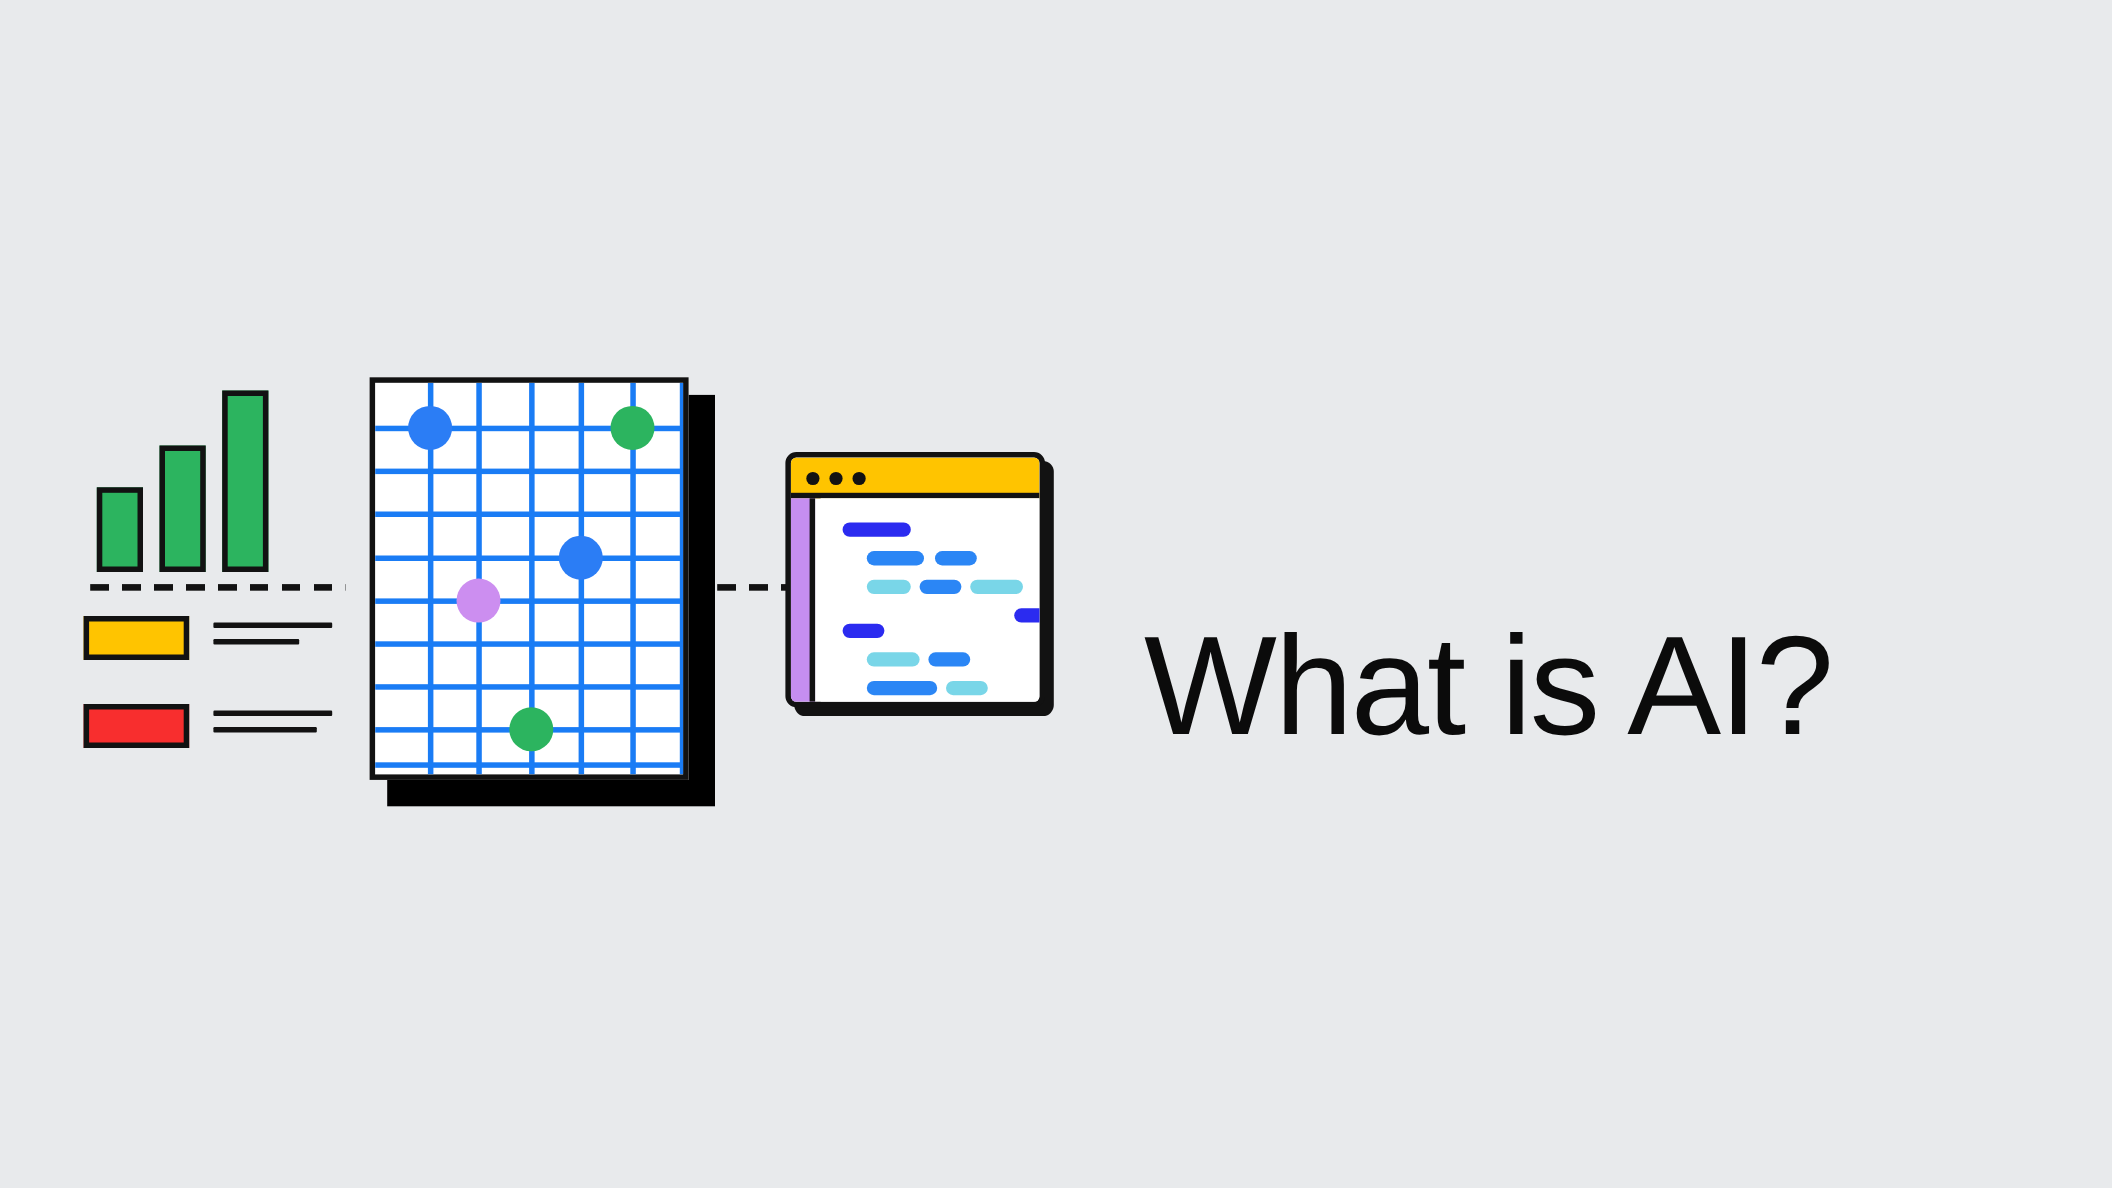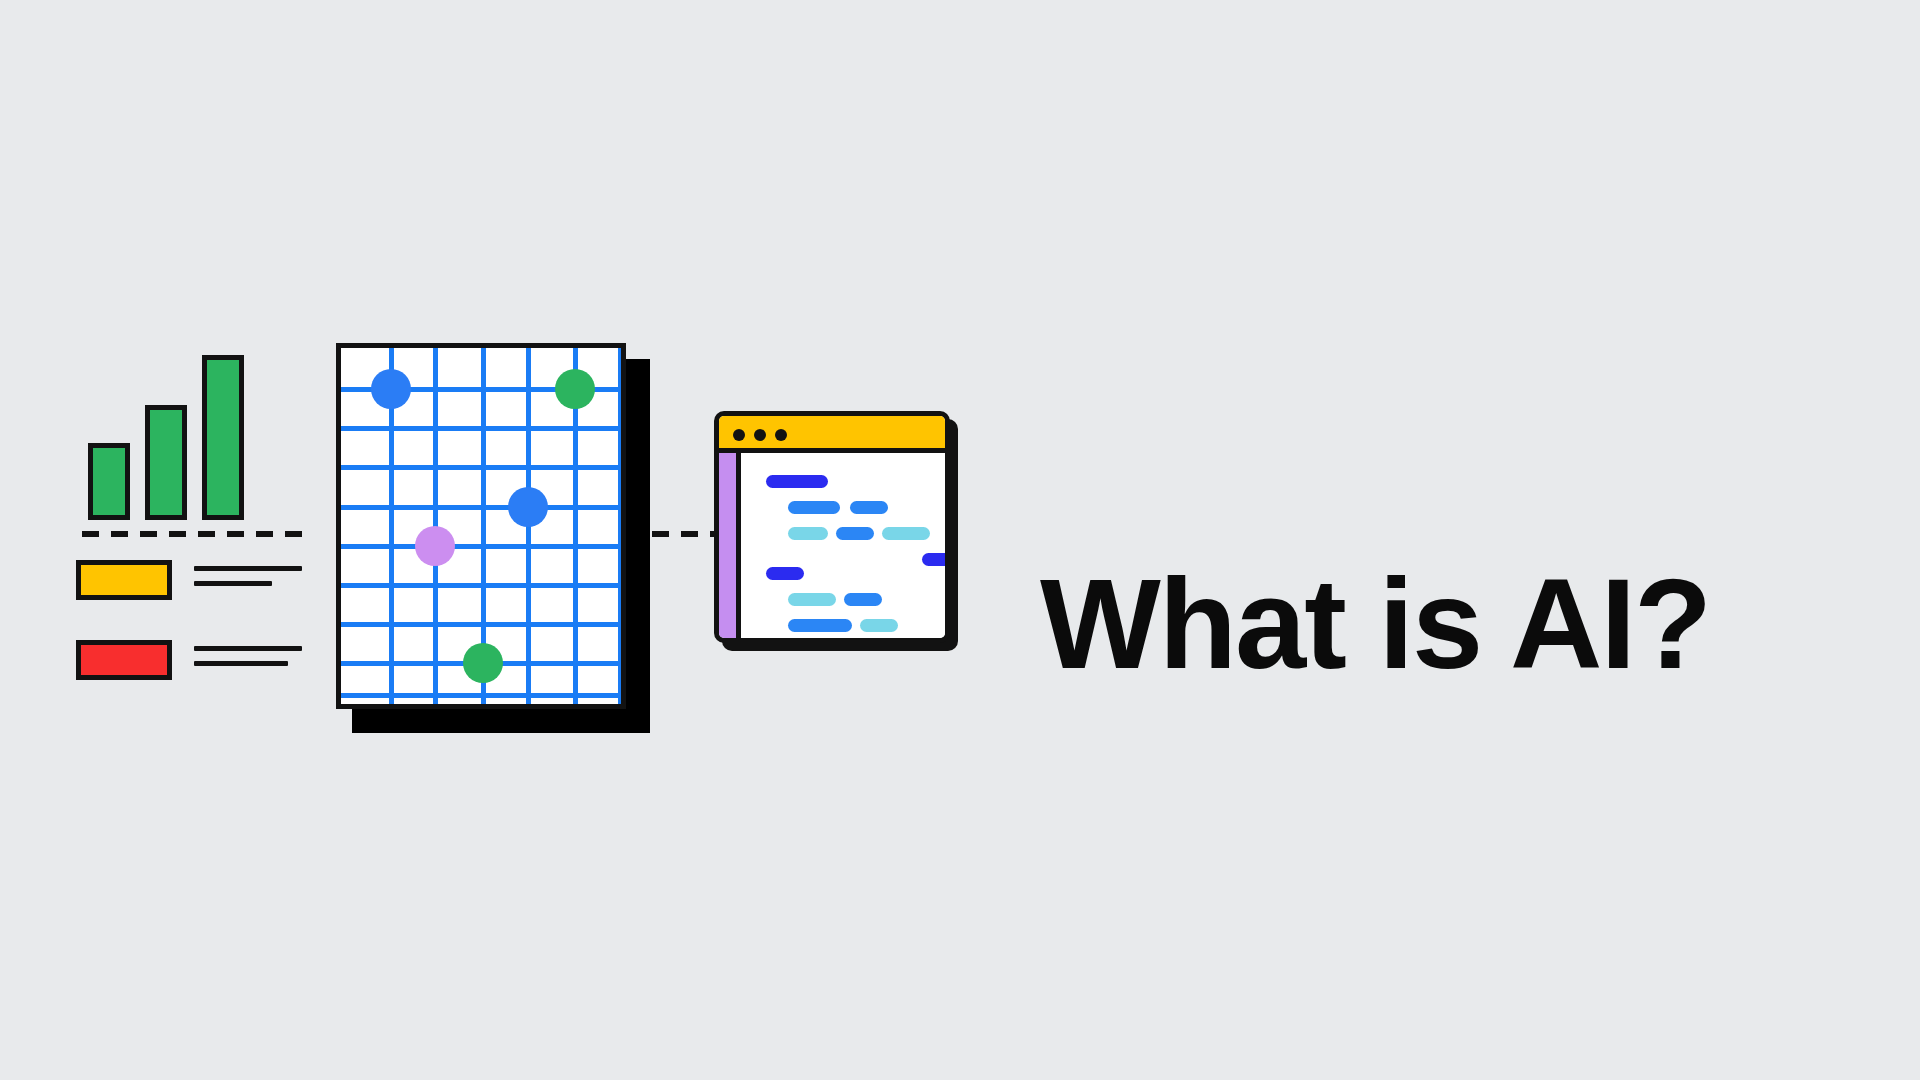--- a/index.html
+++ b/index.html
@@ -161,21 +161,21 @@
     border-radius: 7px;
   }
 
   
   #headline {
     position: absolute;
     left: 1040px;
     top: 468px;
     font-family: "Liberation Sans", sans-serif;
     font-size: 128px;
-    font-weight: bold;
+    font-weight: normal;
     letter-spacing: -2px;
     color: #0b0b0b;
     white-space: nowrap;
     line-height: 1.1;
   }
 </style>
 </head>
 <body>
 
 <div id="stage">

